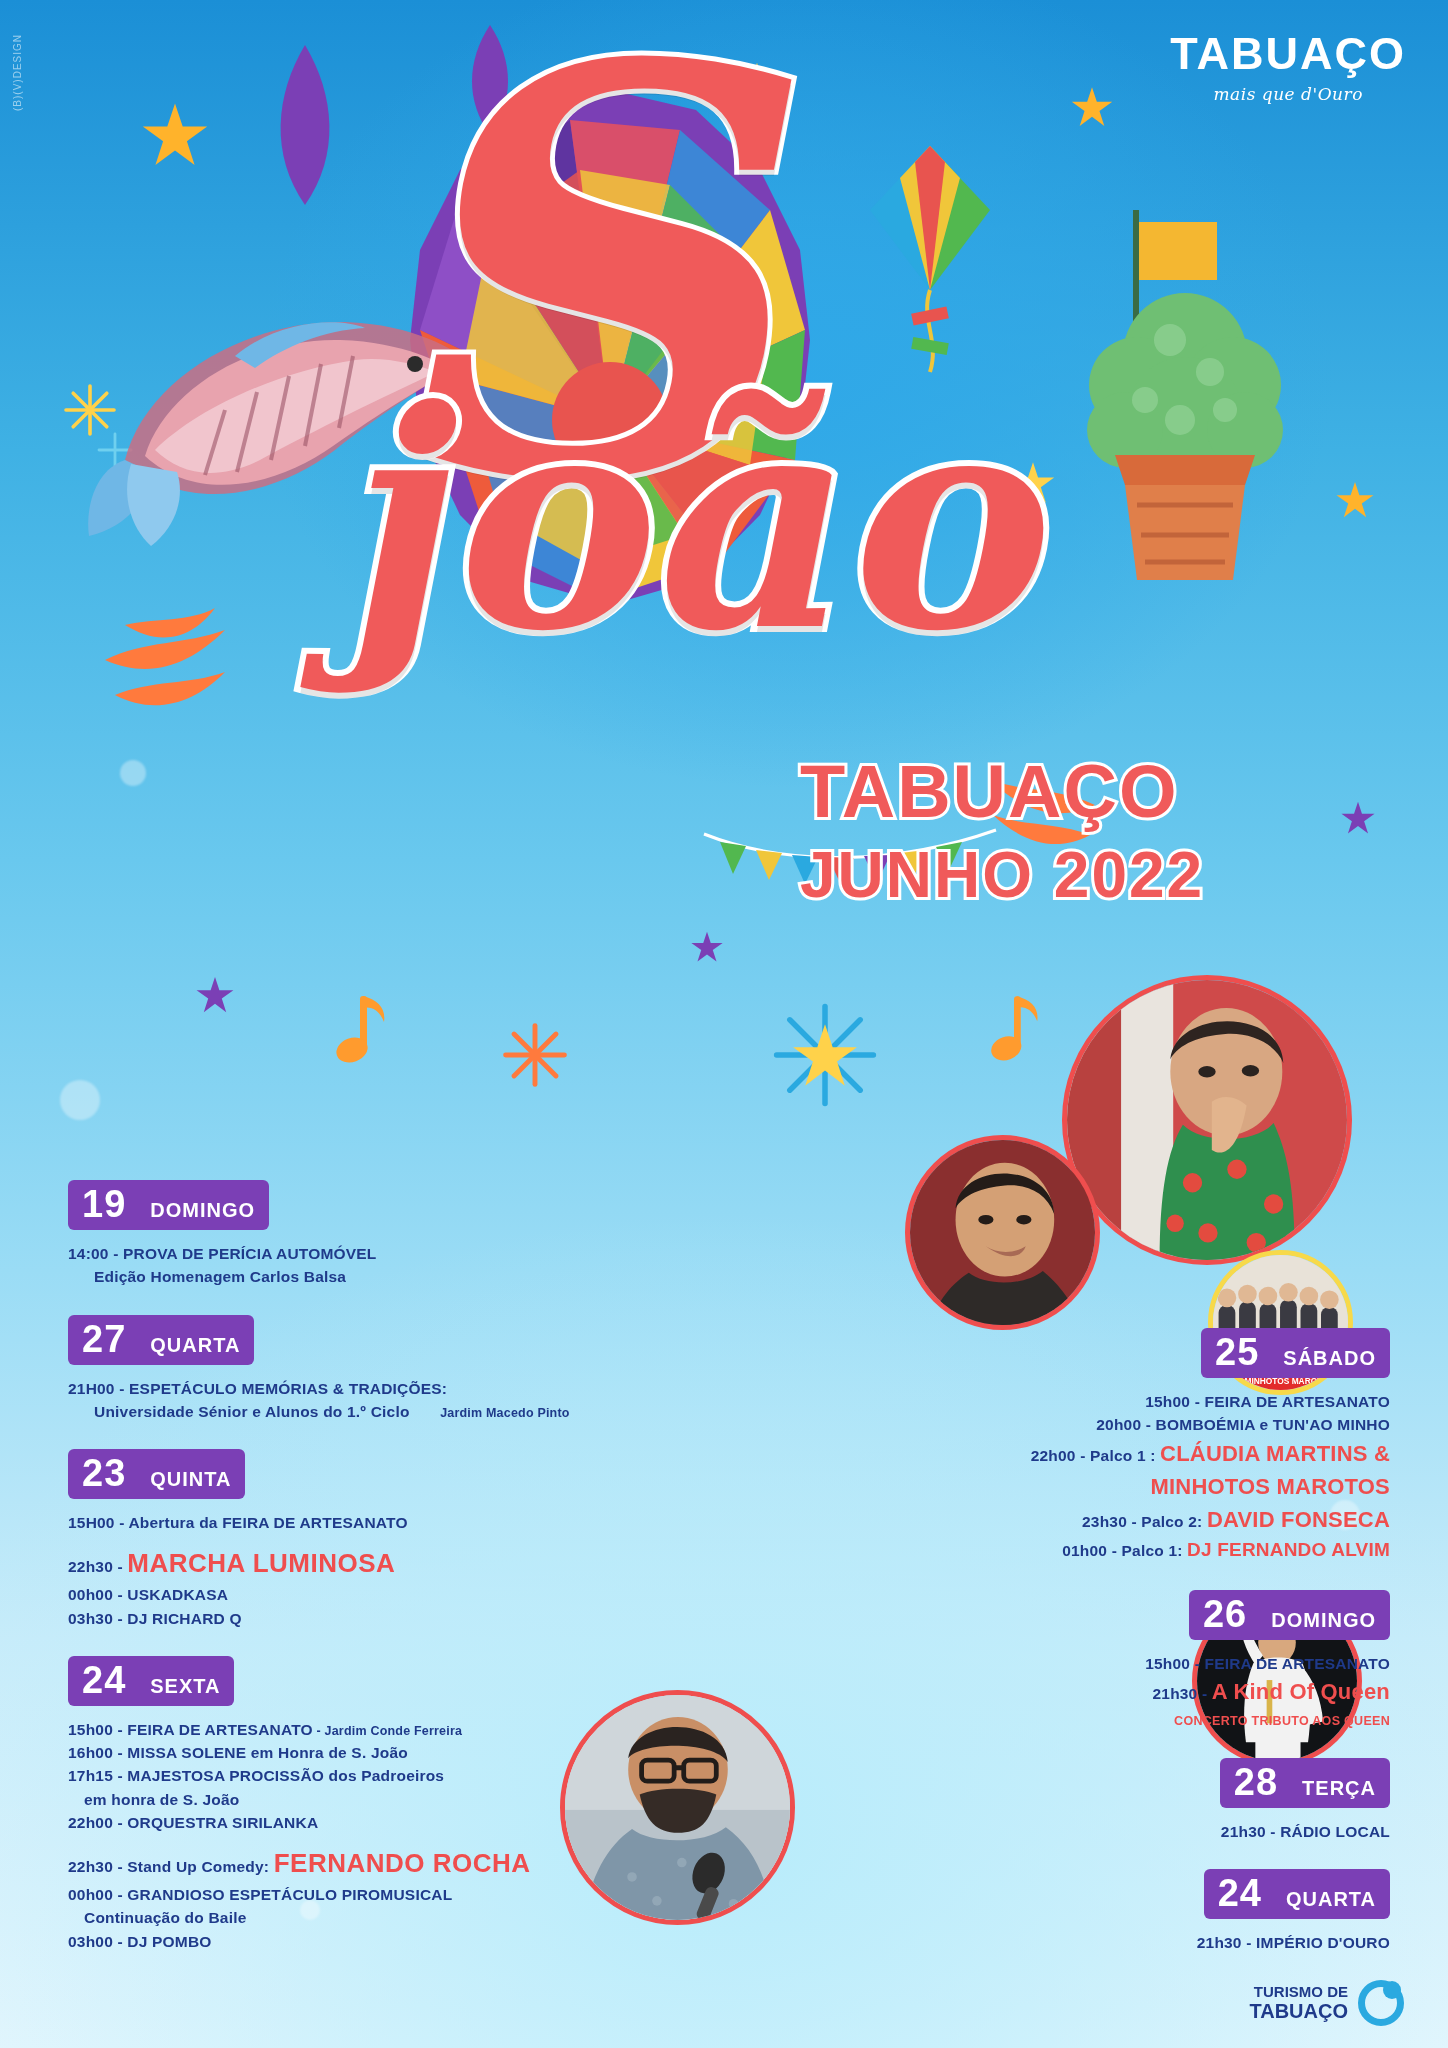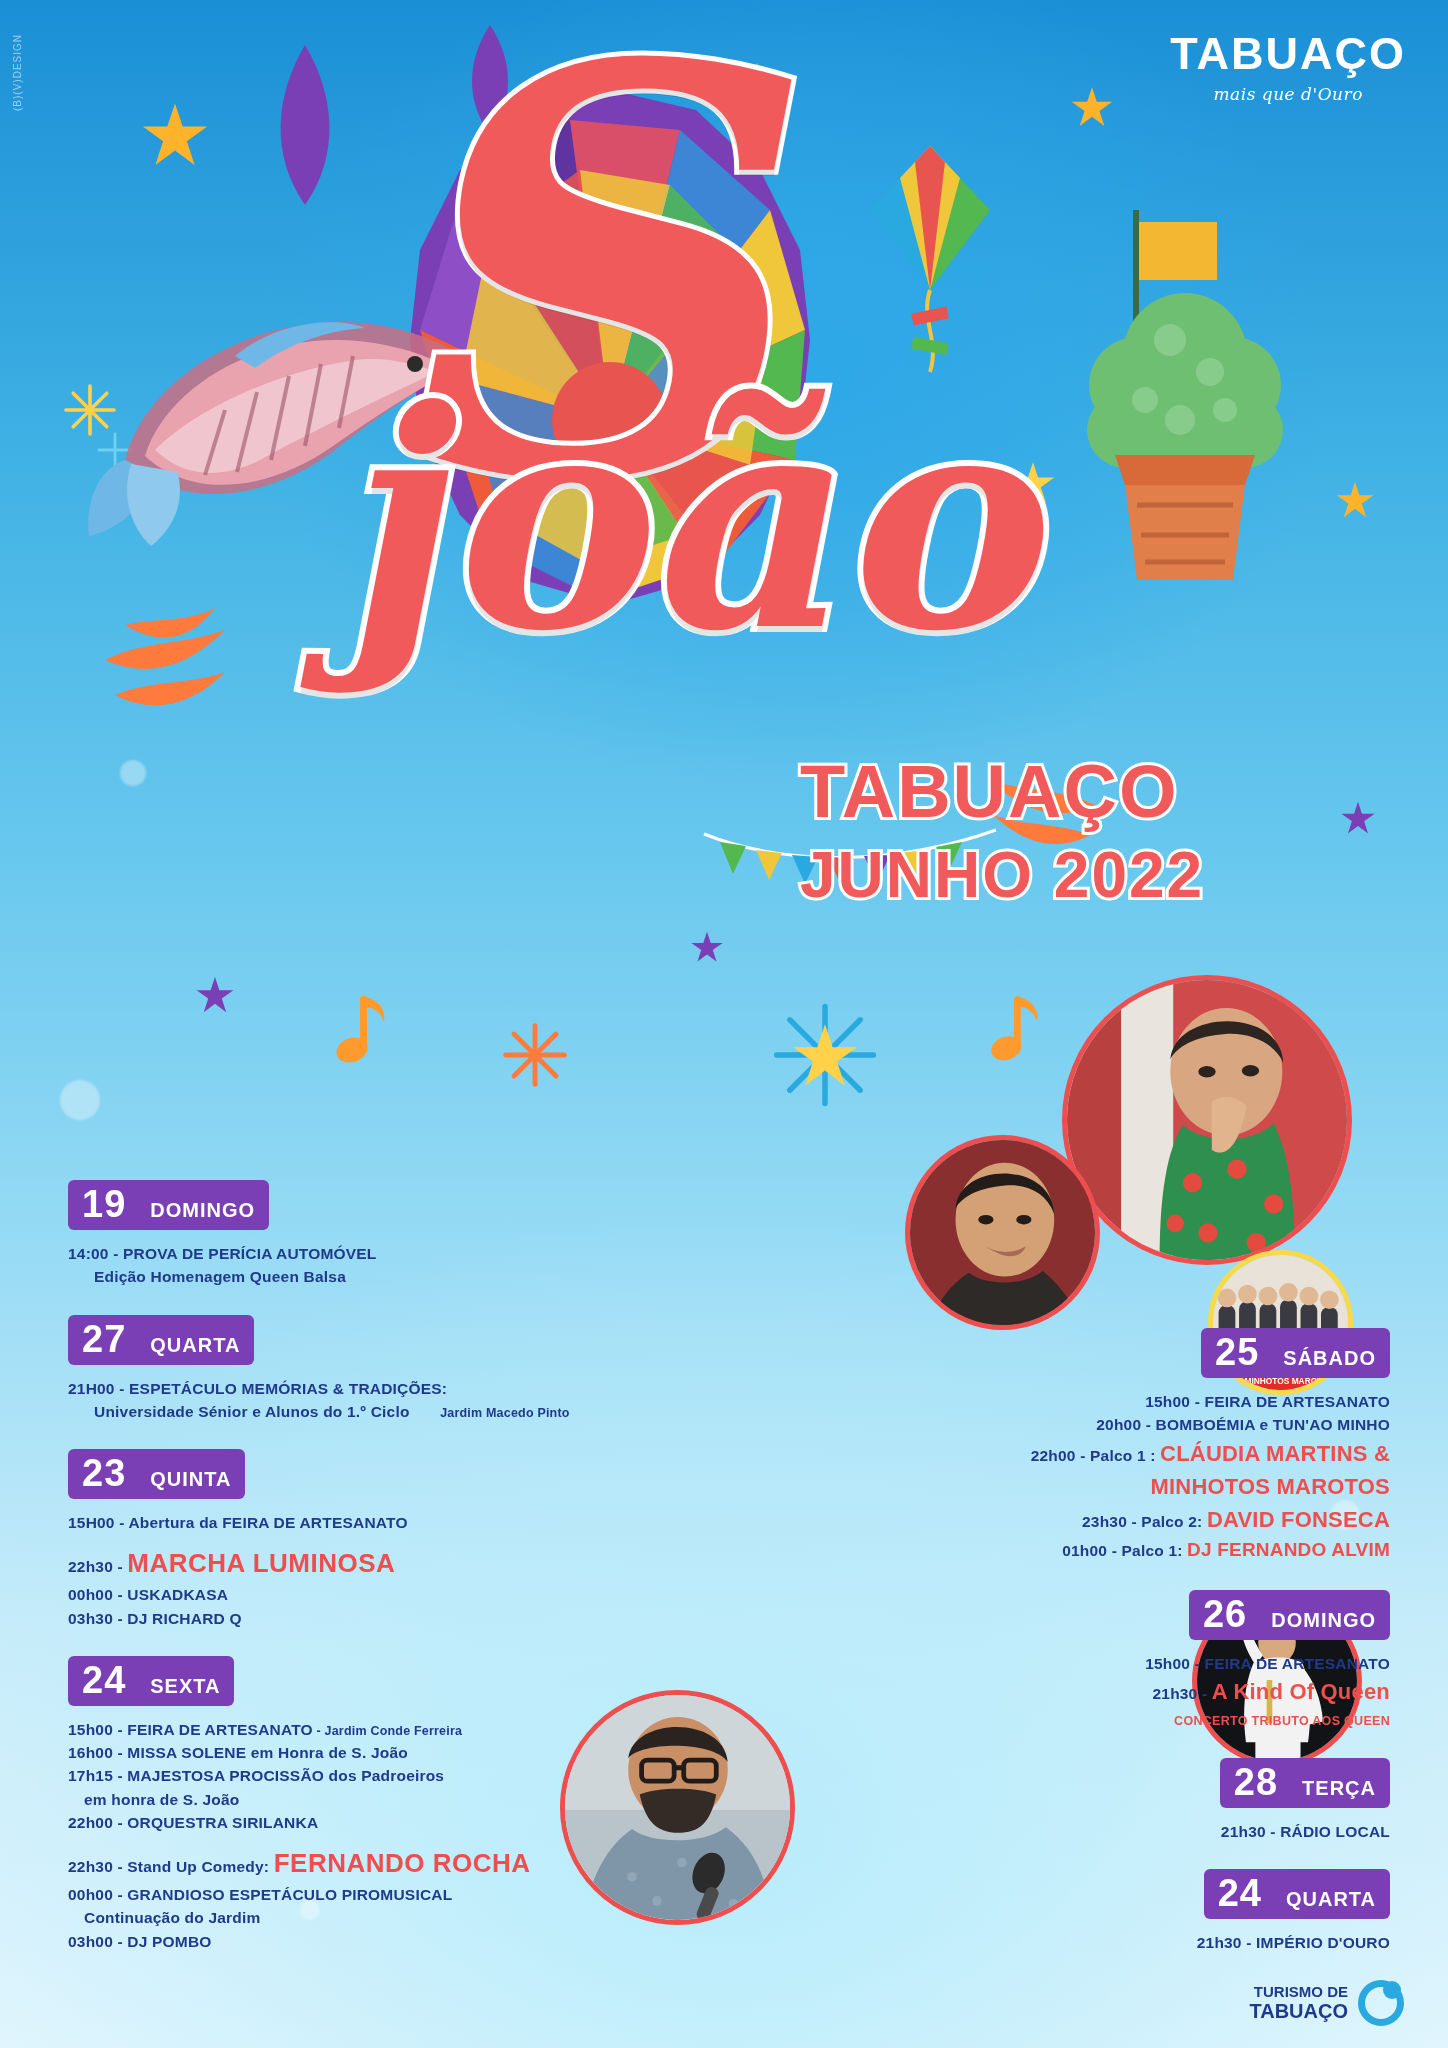--- a/index.html
+++ b/index.html
@@ -463,21 +463,21 @@
 
     <div class="colL">
 
       <div class="dayblock">
         <div class="daytag">
           <span class="num">19</span>
           <span class="dow">DOMINGO</span>
         </div>
         <div class="ev">
           <div>14:00 - PROVA DE PERÍCIA AUTOMÓVEL</div>
-          <div class="ind">Edição Homenagem Queen Balsa</div>
+          <div class="ind">Edição Homenagem Carlos Balsa</div>
         </div>
       </div>
 
       <div class="dayblock">
         <div class="daytag">
           <span class="num">27</span>
           <span class="dow">QUARTA</span>
         </div>
         <div class="ev">
           <div>21H00 -  ESPETÁCULO MEMÓRIAS &amp; TRADIÇÕES:</div>
@@ -513,21 +513,21 @@
           </div>
           <div>16h00 - MISSA SOLENE em Honra de S. João</div>
           <div>17h15 - MAJESTOSA PROCISSÃO dos Padroeiros</div>
           <div class="ind2">em honra de S. João</div>
           <div>22h00 - ORQUESTRA SIRILANKA</div>
           <div class="gap"></div>
           <div>
             <span>22h30 - Stand Up Comedy: </span><span class="hl">FERNANDO ROCHA</span>
           </div>
           <div>00h00 - GRANDIOSO ESPETÁCULO PIROMUSICAL</div>
-          <div class="ind2">Continuação do Jardim</div>
+          <div class="ind2">Continuação do Baile</div>
           <div>03h00 - DJ POMBO</div>
         </div>
       </div>
     </div>
 
     <div class="colR">
 
       <div class="dayblock">
         <div class="daytag">
           <span class="num">25</span>

